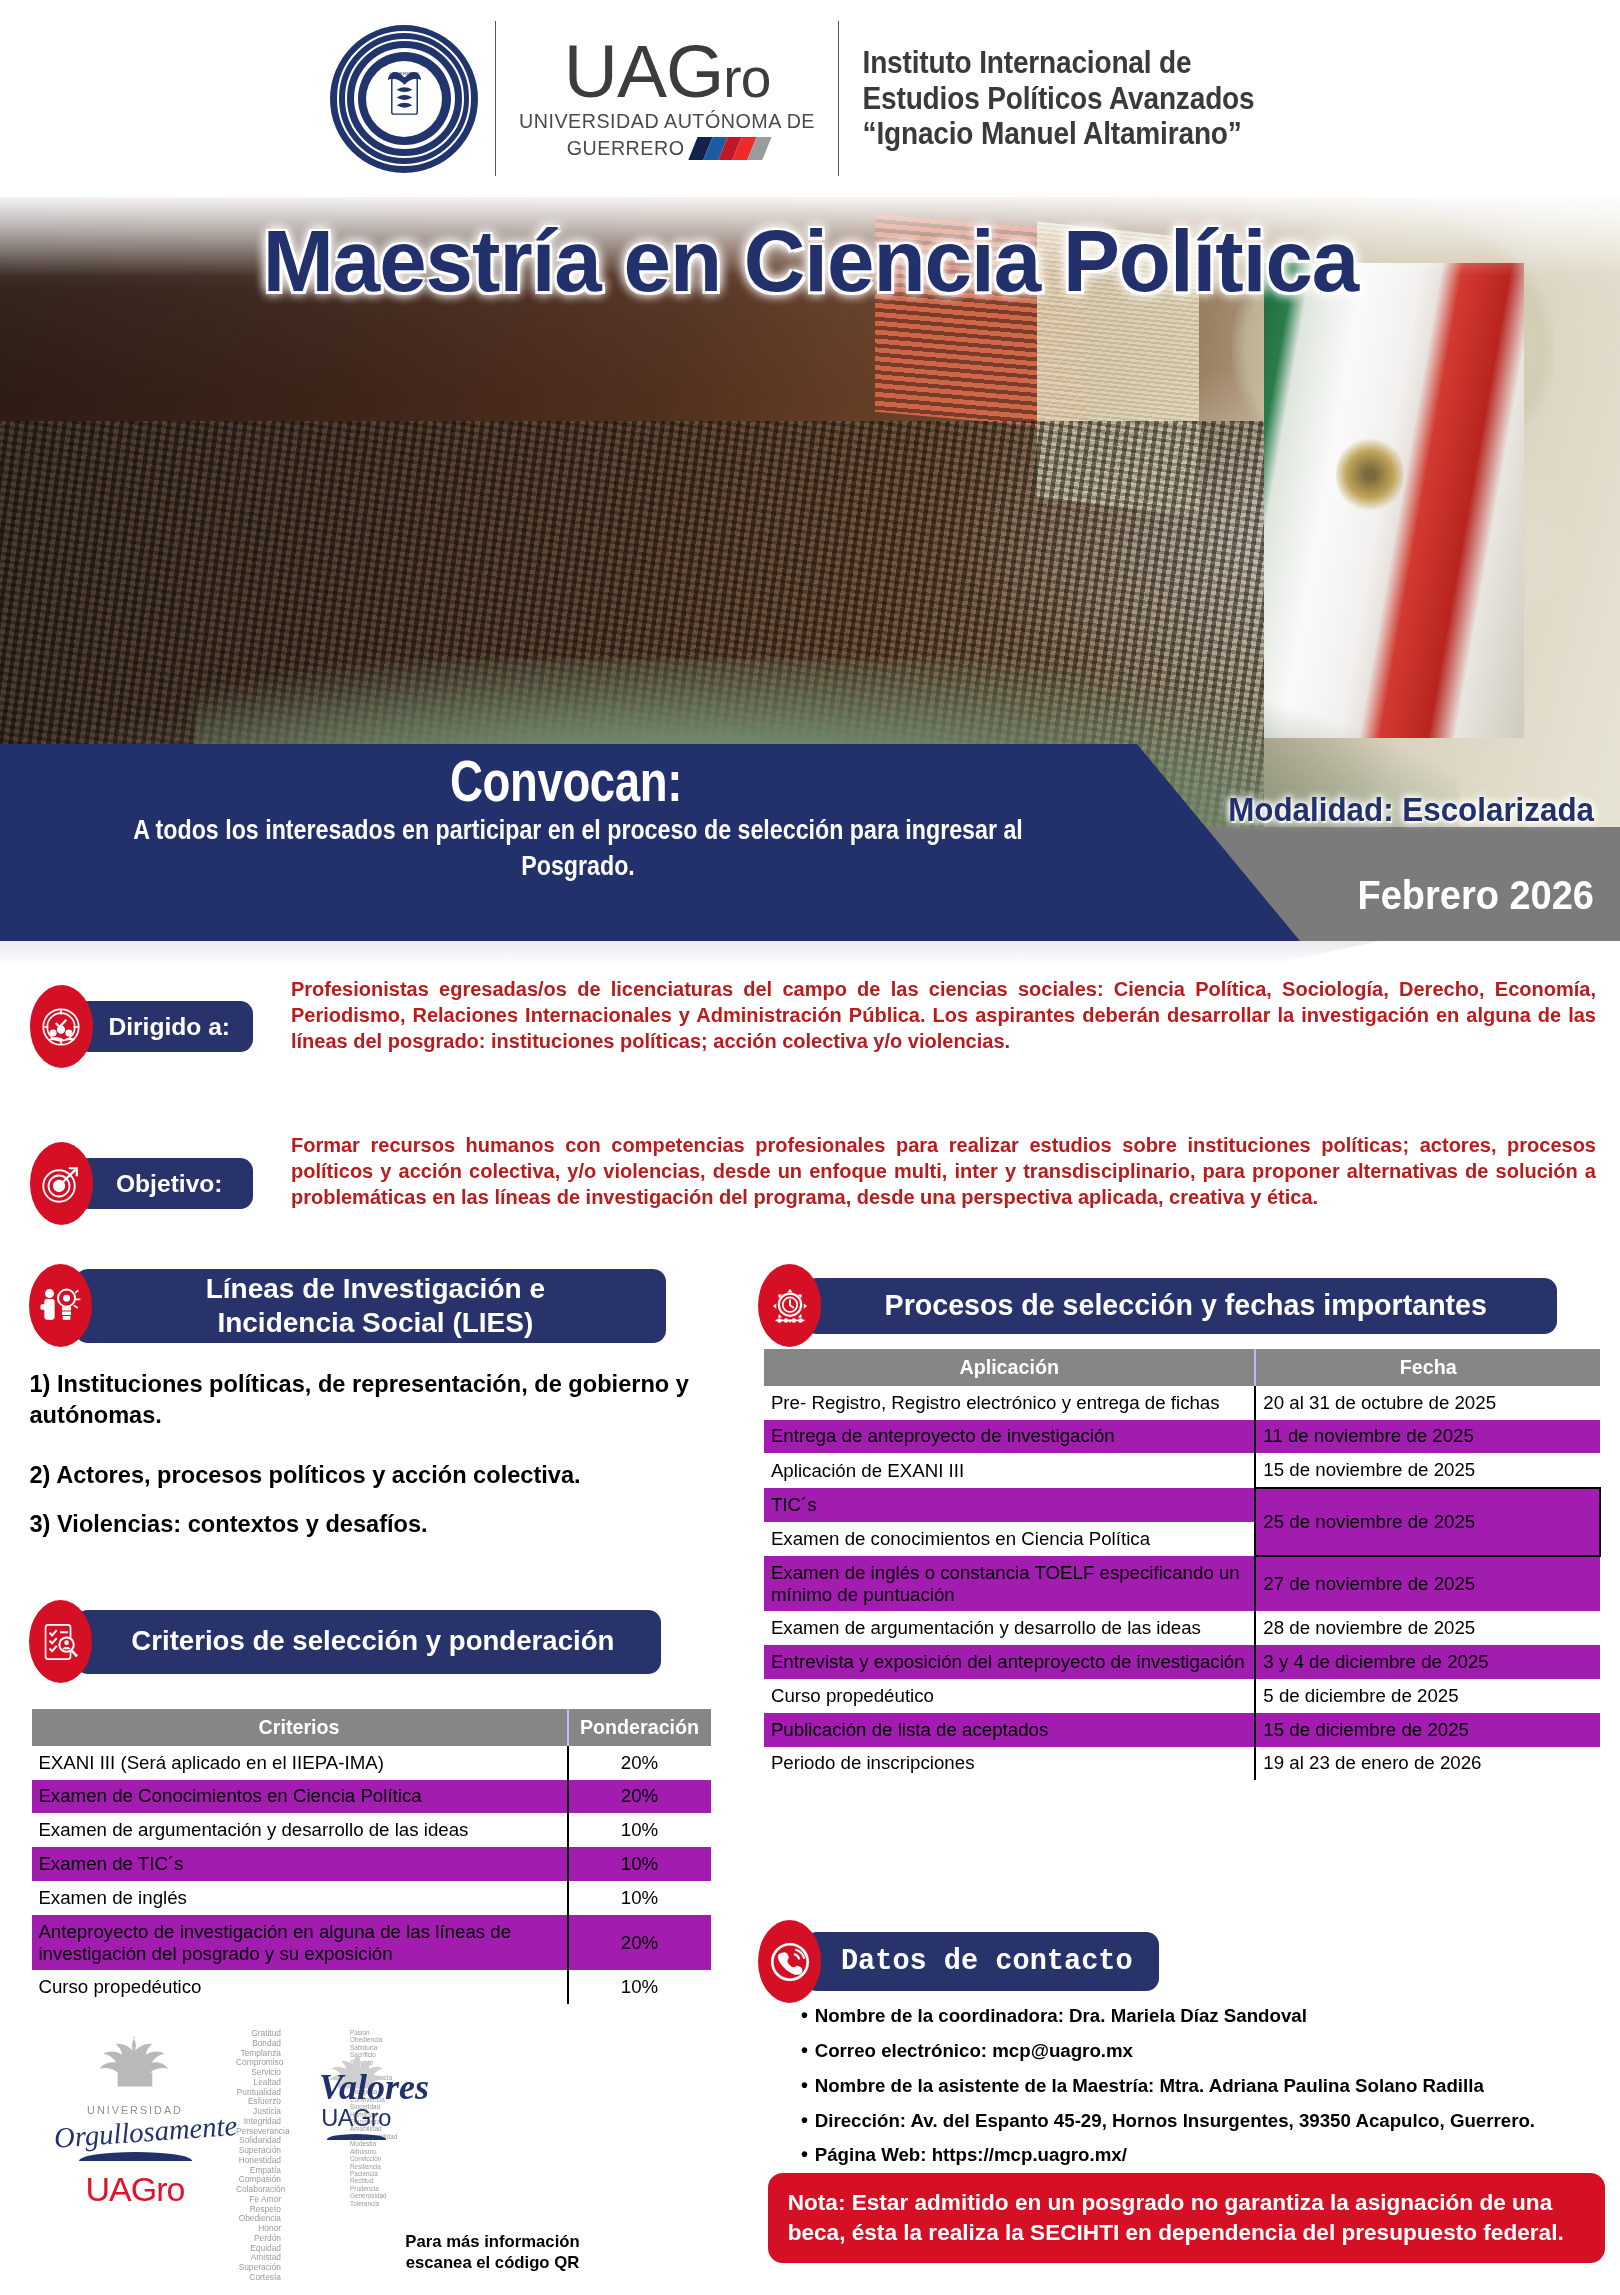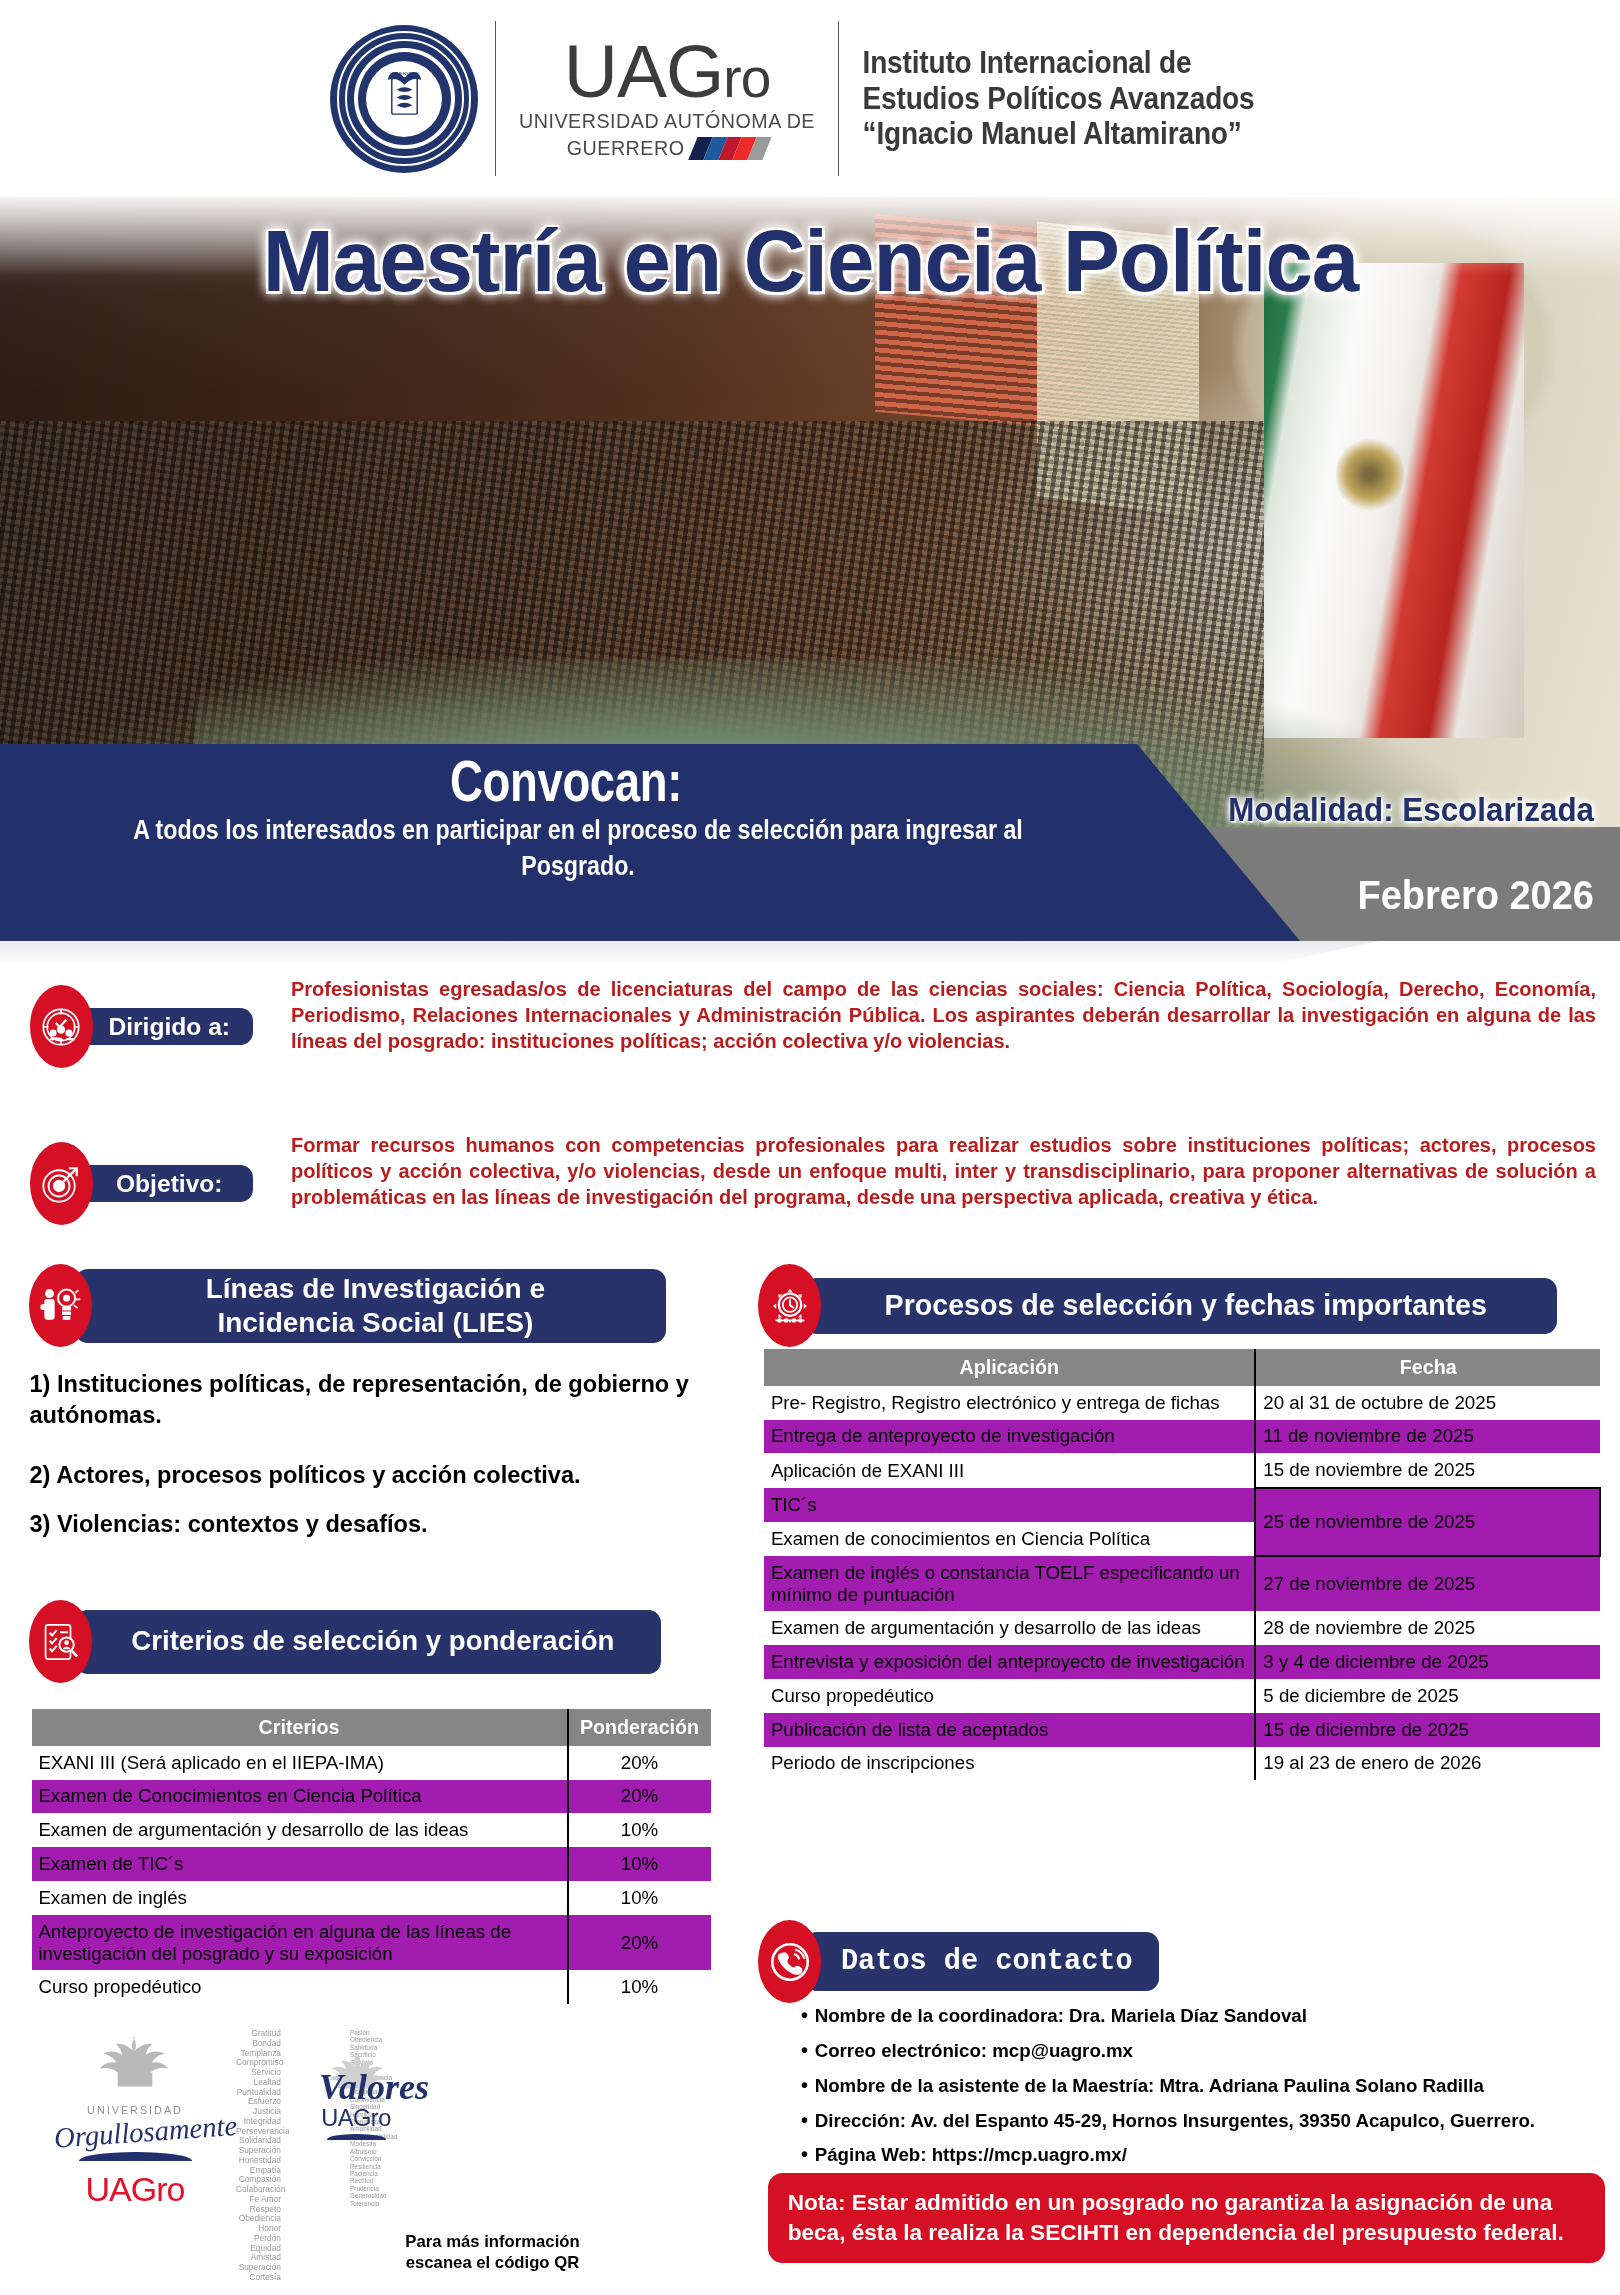--- a/index.html
+++ b/index.html
@@ -165,21 +165,21 @@
   .pill-icon svg { width: 42px; height: 42px; }
   .pill-label {
     background:#28336b; color:#fff; border-radius: 12.8px;
     display:flex; align-items:center; justify-content:center;
     margin-left:-16.7px; padding: 0 16.7px 0 26.6px; position:relative; z-index:1;
     font-weight: 800; text-align:center;
   }
 
   
   .kv { position:absolute; }
-  .kv .pill-label { height: 37px; font-size: 24.6px; }
+  .kv .pill-label { height: 51px; font-size: 24.6px; }
   .kvtext {
     position:absolute; color:#b91c1c; font-size:20px; font-weight:700;
     line-height:1.30; text-align:justify; text-justify:inter-word;
   }
 
   
   .sec .pill-label { height: 74px; font-size: 28px; line-height:1.18; }
 
   
   .lies-item {
@@ -192,21 +192,21 @@
     background:#868686; color:#fff; font-weight:700; text-align:center;
     padding: 6.9px 4.9px; font-size: 19.7px;
   }
   table.tbl tbody td {
     padding: 5.9px 6.9px; font-size: 18.7px; color:#000; vertical-align: middle;
     font-weight: 400;
   }
   table.tbl tbody tr.alt td { background:#a21caf; }
   table.tbl td.num { text-align:center; }
   table.tbl td.sepL { border-left: 2px solid #000; }
-  table.tbl th.sepL { border-left: 2px solid #000000; }
+  table.tbl th.sepL { border-left: 2px solid #c4b5fd; }
   table.tbl td.boxed { border: 2px solid #000; }
 
   
   .contact-list { position:absolute; }
   .contact-list li {
     list-style:none; font-size:18.7px; font-weight:800; color:#000;
     line-height:1.18; margin-bottom: 12.8px; padding-left: 16.7px; position:relative;
   }
   .contact-list li::before {
     content:"•"; position:absolute; left: 3px; top:-1px; font-size:19.7px;

